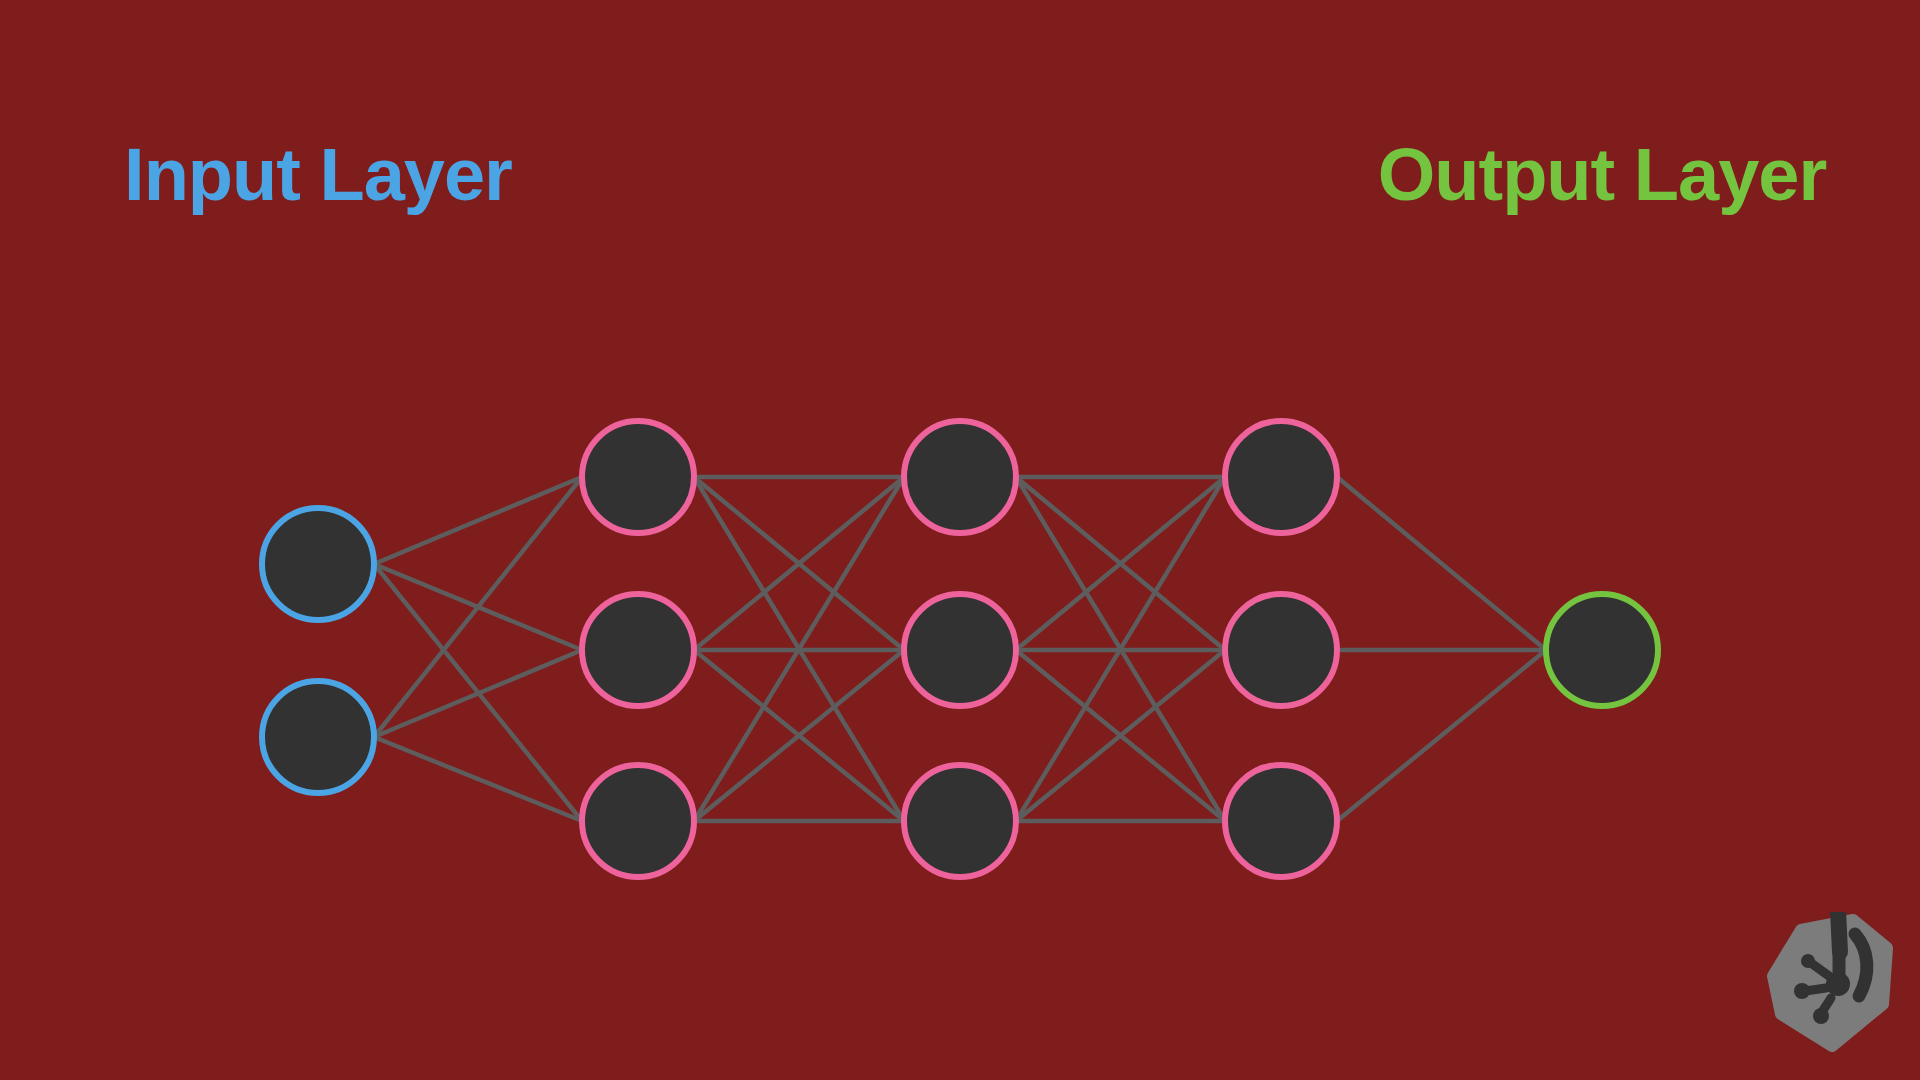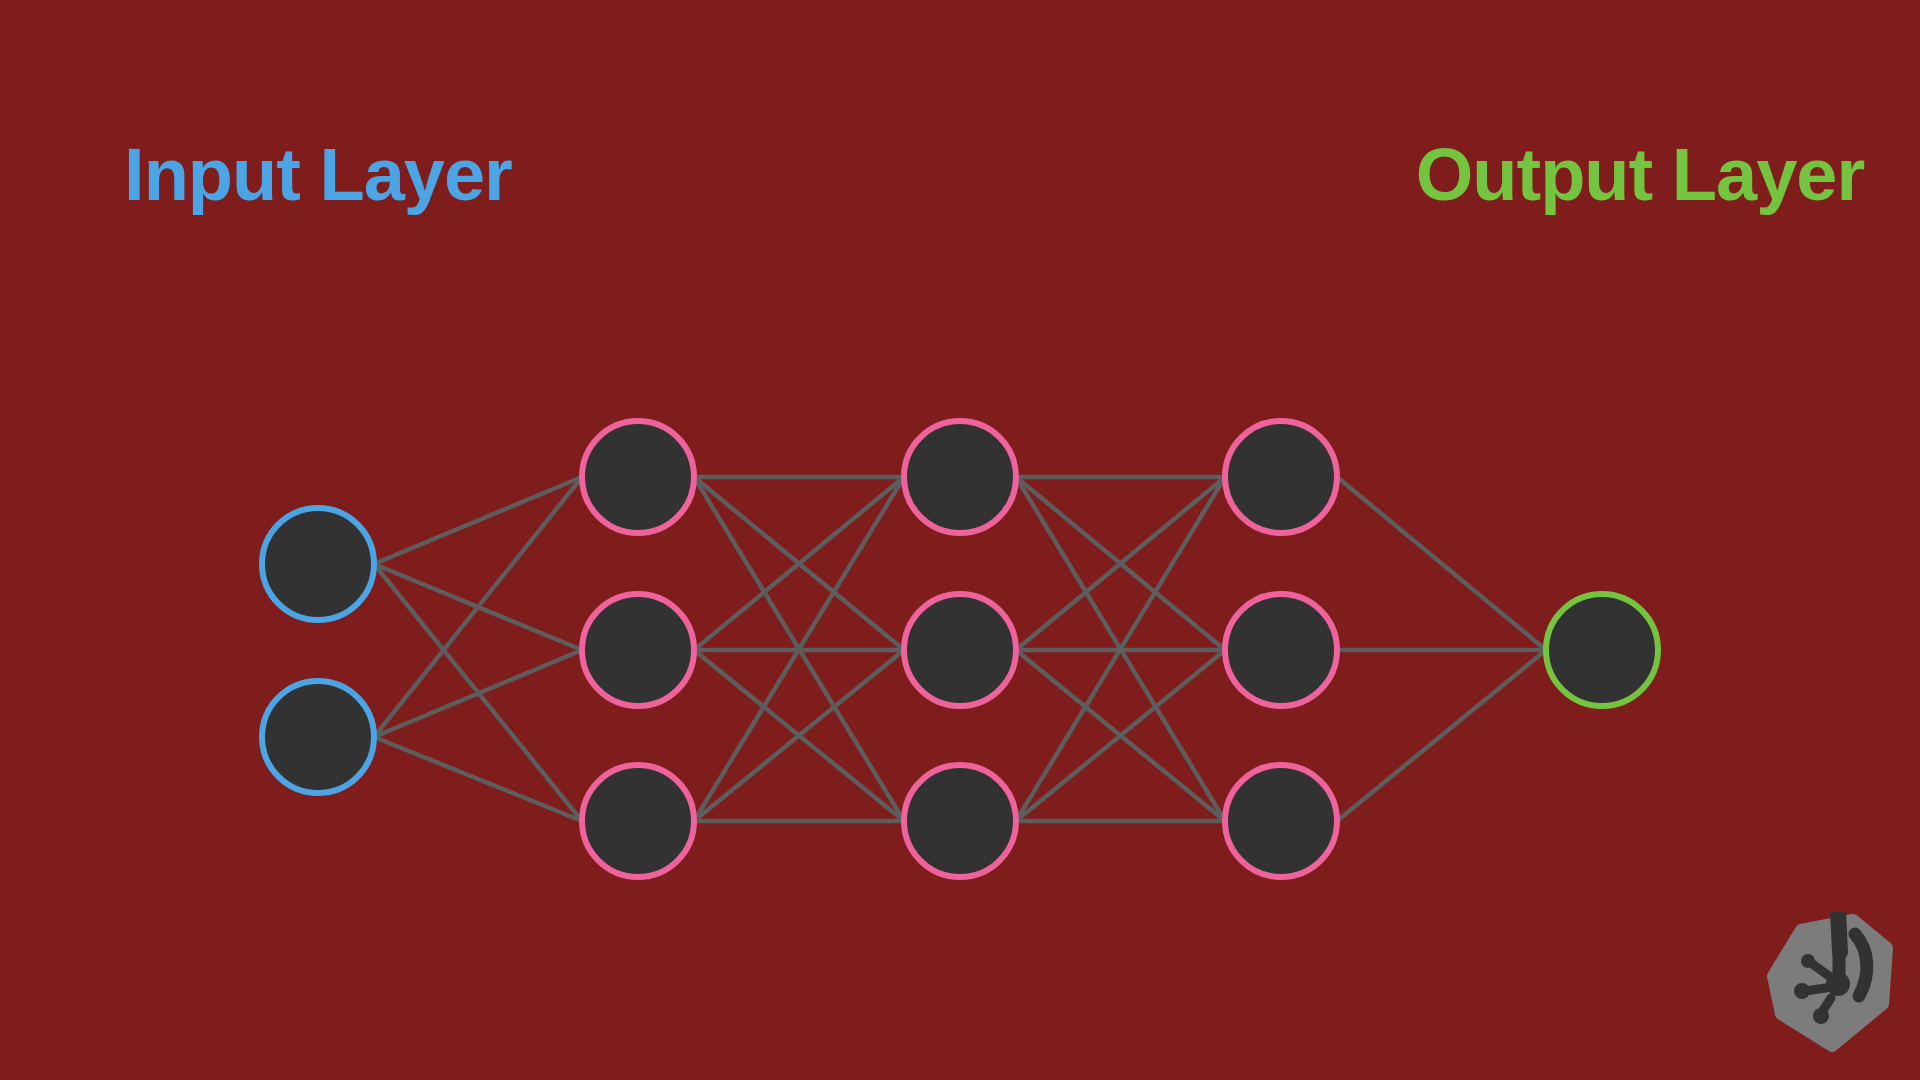--- a/index.html
+++ b/index.html
@@ -79,21 +79,21 @@
       <circle cx="960" cy="477" r="56" fill="#323232" stroke="#EE639B" stroke-width="6"></circle>
       <circle cx="960" cy="650" r="56" fill="#323232" stroke="#EE639B" stroke-width="6"></circle>
       <circle cx="960" cy="821" r="56" fill="#323232" stroke="#EE639B" stroke-width="6"></circle>
       <circle cx="1281" cy="477" r="56" fill="#323232" stroke="#EE639B" stroke-width="6"></circle>
       <circle cx="1281" cy="650" r="56" fill="#323232" stroke="#EE639B" stroke-width="6"></circle>
       <circle cx="1281" cy="821" r="56" fill="#323232" stroke="#EE639B" stroke-width="6"></circle>
       <circle cx="1602" cy="650" r="56" fill="#323232" stroke="#75C43F" stroke-width="6"></circle>
     </svg>
 
   <div class="layer-label" style="left: 318px; color: rgb(75, 164, 228);">Input Layer</div>
-  <div class="layer-label" style="left: 1640px; color: rgb(117, 196, 63);">Output Layer</div>
+  <div class="layer-label" style="left: 1602px; color: rgb(117, 196, 63);">Output Layer</div>
 
   <svg class="logo" viewBox="0 0 130 140">
     <g>
       <polygon id="logo-badge" points="8,64 36,18 88,8 122,36 118,92 67,134 16,102" stroke-width="12" stroke-linejoin="round" fill="#7C7C7C" stroke="#7C7C7C"></polygon>
     </g>
     <g id="logo-glyph" fill="none" stroke-linecap="round" stroke="#323232">
       <line x1="73" y1="-2" x2="75" y2="40" stroke-width="16"></line>
       <line x1="74" y1="40" x2="74" y2="66" stroke-width="13"></line>
       <circle class="blob" cx="73" cy="72" r="12" fill="#323232" stroke="none"></circle>
       <line x1="64" y1="64" x2="46" y2="51" stroke-width="9"></line>

